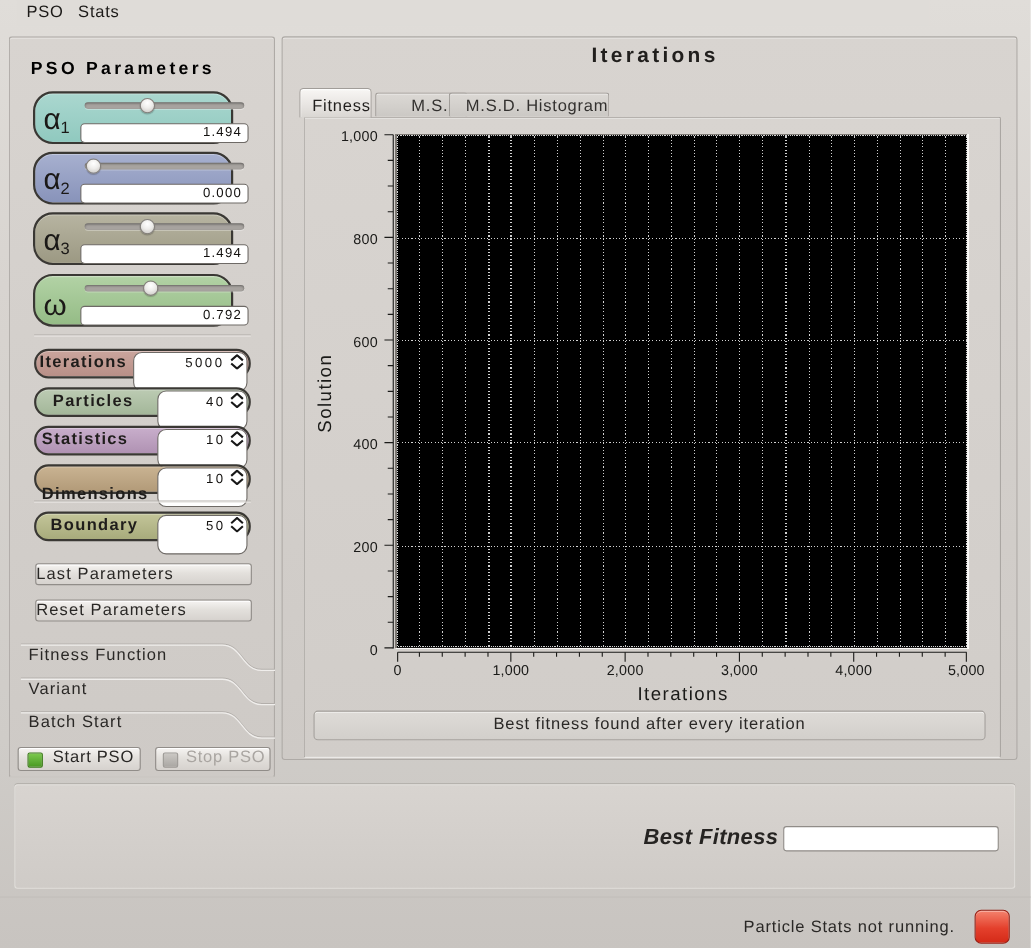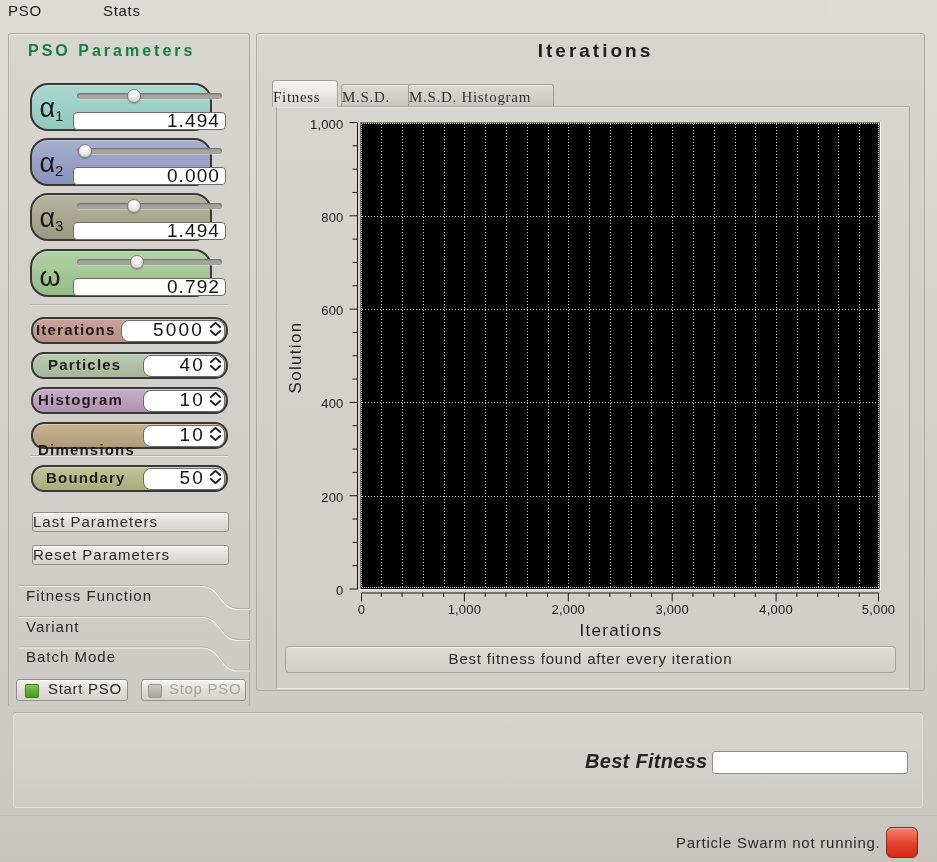--- a/index.html
+++ b/index.html
@@ -5,61 +5,61 @@
 * { margin:0; padding:0; box-sizing:border-box; }
 html,body { width:937px; height:862px; }
 body {
   font-family:"Liberation Sans", sans-serif;
   font-size:15px; letter-spacing:0.7px;
   background: linear-gradient(180deg,#e0ddd9 0%, #d8d4d0 30%, #cfccc8 78%, #c8c4c0 100%);
   position:relative; overflow:hidden;
   color:#1c1a18;
 }
 .abs { position:absolute; }
-.menubar { position:absolute; left:0; top:0; width:829px; height:23px; background:#dfdcd8; }
+.menubar { position:absolute; left:16px; top:0; width:829px; height:23px; background:#dfdcd8; }
 .menubar span { position:absolute; top:2px; }
 .panel { position:absolute; border-radius:3px; border:1px solid #aeaaa6;
   background: linear-gradient(180deg,#d8d4d0,#cecac6);
   box-shadow: inset 0 1px 0 rgba(255,255,255,.5);
 }
 .sbox { position:absolute; left:30px; width:182px; height:48px; border:2px solid #3a3834; border-radius:18px; box-shadow: inset 0 1px 0 rgba(255,255,255,.3); }
 .sbox .glab { position:absolute; left:7.5px; top:10px; font-size:27px; letter-spacing:0; color:#1b1917; line-height:27px;}
 .sbox .glab sub { font-size:15px; vertical-align:-4px; }
 .track { position:absolute; left:45px; top:8px; width:145px; height:6px; background:#a8a4a0; border-radius:3px;
   box-shadow: inset 0 1px 2px rgba(0,0,0,.38), 0 1px 0 rgba(255,255,255,.3); }
 .handle { position:absolute; top:4px; width:14px; height:14px; border-radius:50%;
   background: radial-gradient(circle at 50% 30%, #ffffff 0%, #eeedeb 45%, #c6c3bf 100%);
   border:1px solid #84807c; box-shadow: 0 1px 1px rgba(0,0,0,.22); }
 .sentry { position:absolute; left:41px; top:26.5px; width:153px; height:18.5px; background:#fff;
-  border:1px solid #6e6a66; border-radius:4px; font-size:19px; letter-spacing:1.1px; text-align:right;
+  border:1px solid #6e6a66; border-radius:4px; font-size:12px; letter-spacing:1.1px; text-align:right;
   line-height:15px; padding-right:5px; color:#141210; }
 .pill { position:absolute; left:31px; width:197px; height:27px; border:2px solid #3a3834; border-radius:13px; box-shadow: inset 0 1px 0 rgba(255,255,255,.3); }
 .pill .plab { position:absolute; top:-1px; line-height:23px; font-weight:bold; font-size:15px; letter-spacing:1.2px; color:#1f1d1b; }
-.spin { position:absolute; top:0.5px; height:22px; background:#fff; border:1px solid #6e6a66; border-radius:8px;
-  font-size:19px; letter-spacing:2.2px; text-align:right; line-height:18px; padding-right:19px; color:#141210; }
+.spin { position:absolute; top:0.5px; height:36px; background:#fff; border:1px solid #6e6a66; border-radius:8px;
+  font-size:12px; letter-spacing:2.2px; text-align:right; line-height:18px; padding-right:19px; color:#141210; }
 .chev { position:absolute; right:4.5px; top:3px; }
 .btn { position:absolute; border:1px solid #918d89; border-radius:3px;
   background: linear-gradient(180deg,#f6f4f2,#e3e0dc 45%,#d6d2ce);
   box-shadow: inset 0 1px 0 #ffffff;
   text-align:left; color:#2a2826; }
 .exlab { position:absolute; left:26px; letter-spacing:1px; color:#2a2826; }
-.tab { position:absolute; border:1px solid #a19d99; border-bottom:none; text-align:left; color:#33312f;font-family:Liberation Serif, serif; }
+.tab { position:absolute; border:1px solid #a19d99; border-bottom:none; text-align:right; color:#33312f; }
 .entry { background:#fff; border:1px solid #908c88; border-radius:3px; }
 </style>
 </head>
 <body>
 <div class="menubar">
     <span style="left:8px;">PSO</span>
-    <span style="left:55px;margin-left:48px;">Stats</span>
+    <span style="left:55px;">Stats</span>
   </div>
 
 <div class="panel" id="leftp" style="left:8px; top:33px; width:242px; height:674px; border-bottom-color:#c9c5c1;"></div>
 <div class="panel" id="rightp" style="left:256px; top:33px; width:669px; height:658px;"></div>
 
-<div class="abs" style="left:28px; top:42px; font-size:16px; font-weight:bold; letter-spacing:3px; color:#15803d;">PSO Parameters</div>
+<div class="abs" style="left:28px; top:54px; font-size:16px; font-weight:bold; letter-spacing:3px; color:#000000;">PSO Parameters</div>
 
 <div class="sbox" style="top:83px; background:linear-gradient(180deg,#aad7cf,#90c9bf);">
   <div class="glab">α<sub>1</sub></div>
   <div class="track"></div>
     <div class="handle" style="left:94.5px;"></div>
   <div class="sentry">1.494</div>
 </div>
 <div class="sbox" style="top:138px; background:linear-gradient(180deg,#a7b0cf,#8893ba);">
   <div class="glab">α<sub>2</sub></div>
   <div class="track"></div>
@@ -91,21 +91,21 @@
 </div>
 <div class="pill" style="top:352px; background:linear-gradient(180deg,#bccbb3,#a3b799);">
   <div class="plab" style="left:15px;">Particles</div>
   <div class="spin" style="left:109.5px; width:82.5px;">40</div>
   <svg class="chev" width="13" height="14" viewBox="0 0 13 14">
       <path d="M1.2 5.6 L6.5 0.9 L11.8 5.6" fill="none" stroke="#181818" stroke-width="1.9"></path>
       <path d="M1.2 8.4 L6.5 13.1 L11.8 8.4" fill="none" stroke="#181818" stroke-width="1.9"></path>
     </svg>
 </div>
 <div class="pill" style="top:387px; background:linear-gradient(180deg,#c8aecb,#b092b3);">
-  <div class="plab" style="left:5px;">Histogram</div>
+  <div class="plab" style="left:5px;">Statistics</div>
   <div class="spin" style="left:109.5px; width:82.5px;">10</div>
   <svg class="chev" width="13" height="14" viewBox="0 0 13 14">
       <path d="M1.2 5.6 L6.5 0.9 L11.8 5.6" fill="none" stroke="#181818" stroke-width="1.9"></path>
       <path d="M1.2 8.4 L6.5 13.1 L11.8 8.4" fill="none" stroke="#181818" stroke-width="1.9"></path>
     </svg>
 </div>
 <div class="pill" style="top:422px; background:linear-gradient(180deg,#c9b392,#b29a78);">
   <div class="plab" style="left:5px;margin-top:15px;">Dimensions</div>
   <div class="spin" style="left:109.5px; width:82.5px;">10</div>
   <svg class="chev" width="13" height="14" viewBox="0 0 13 14">
@@ -133,21 +133,21 @@
     <path d="M11 5.5 H194 C212 5.5 212 28.5 230 28.5 H242" stroke="#b3afab" stroke-width="1"></path>
     <path d="M11 6.5 H194 C212 6.5 212 29.5 230 29.5 H242" stroke="#f0eeec" stroke-width="1.2"></path>
     <path d="M11 36.5 H194 C212 36.5 212 59.5 230 59.5 H242" stroke="#b3afab" stroke-width="1"></path>
     <path d="M11 37.5 H194 C212 37.5 212 60.5 230 60.5 H242" stroke="#f0eeec" stroke-width="1.2"></path>
     <path d="M11 67 H194 C212 67 212 90 230 90 H242" stroke="#b3afab" stroke-width="1"></path>
     <path d="M11 68 H194 C212 68 212 91 230 91 H242" stroke="#f0eeec" stroke-width="1.2"></path>
   </g>
 </svg>
 <div class="exlab" style="top:587px;text-align:right;">Fitness Function</div>
 <div class="exlab" style="top:617.5px;">Variant</div>
-<div class="exlab" style="top:648px;">Batch Mode</div>
+<div class="exlab" style="top:648px;">Batch Start</div>
 
 <div class="btn" style="left:16px; top:679px; width:112px; height:22px;">
   <div class="abs" style="left:8px; top:3.5px; width:14px; height:14px; border-radius:2px; border:1px solid #3a7a18; background:linear-gradient(180deg,#7cc94f,#4a9a22);"></div>
   <div class="abs" style="left:31px; top:0px; white-space:nowrap;">Start PSO</div>
 </div>
 <div class="btn" style="left:141px; top:679px; width:105px; height:22px;">
   <div class="abs" style="left:6px; top:3.5px; width:14px; height:14px; border-radius:2px; border:1px solid #9a9793; background:linear-gradient(180deg,#cbc8c4,#aaa7a3);"></div>
   <div class="abs" style="left:27px; top:0px; white-space:nowrap; color:#a9a5a1;">Stop PSO</div>
 </div>
 
@@ -268,14 +268,14 @@
   <text x="25" y="251.5" font-size="17" letter-spacing="1.3" fill="#1a1a18" text-anchor="middle" font-family="Liberation Sans, sans-serif" transform="rotate(-90 25 251.5)">Solution</text>
 </svg>
 
 <div class="abs" style="left:285px; top:646px; width:611px; height:27px; border:1px solid #a6a29e; border-radius:4px; background:linear-gradient(180deg,#dedbd7,#d2cfcb); box-shadow: inset 0 1px 0 rgba(255,255,255,.6); text-align:center; line-height:24px; letter-spacing:0.8px; color:#2a2826; z-index:2;">Best fitness found after every iteration</div>
 
 <div class="abs" style="left:13px; top:713px; width:910px; height:95px; border:1px solid #e2dfdb; border-radius:3px; background:linear-gradient(180deg,#d8d4d0,#cfcbc7); box-shadow: 0 -1px 0 rgba(125,120,115,.4);"></div>
 <div class="abs" style="left:585px; top:750px; font-size:20px; font-weight:bold; font-style:italic; letter-spacing:0.3px; color:#262422;">Best Fitness</div>
 <div class="abs entry" style="left:712px; top:751px; width:196px; height:23px;"></div>
 
 <div class="abs" style="left:0px; top:815px; width:937px; border-top:1px solid #c2beba;"></div>
-<div class="abs" style="left:676px; top:834px; letter-spacing:0.75px; color:#2a2826;">Particle Swarm not running.</div>
+<div class="abs" style="left:676px; top:834px; letter-spacing:0.75px; color:#2a2826;">Particle Stats not running.</div>
 <div class="abs" style="left:886px; top:827px; width:32px; height:31px; border-radius:6px; border:1px solid #982116; background:linear-gradient(180deg,#f4826d,#e4402c 55%,#d42a18); box-shadow: inset 0 1px 0 rgba(255,255,255,.35);"></div>
 
 </body></html>

